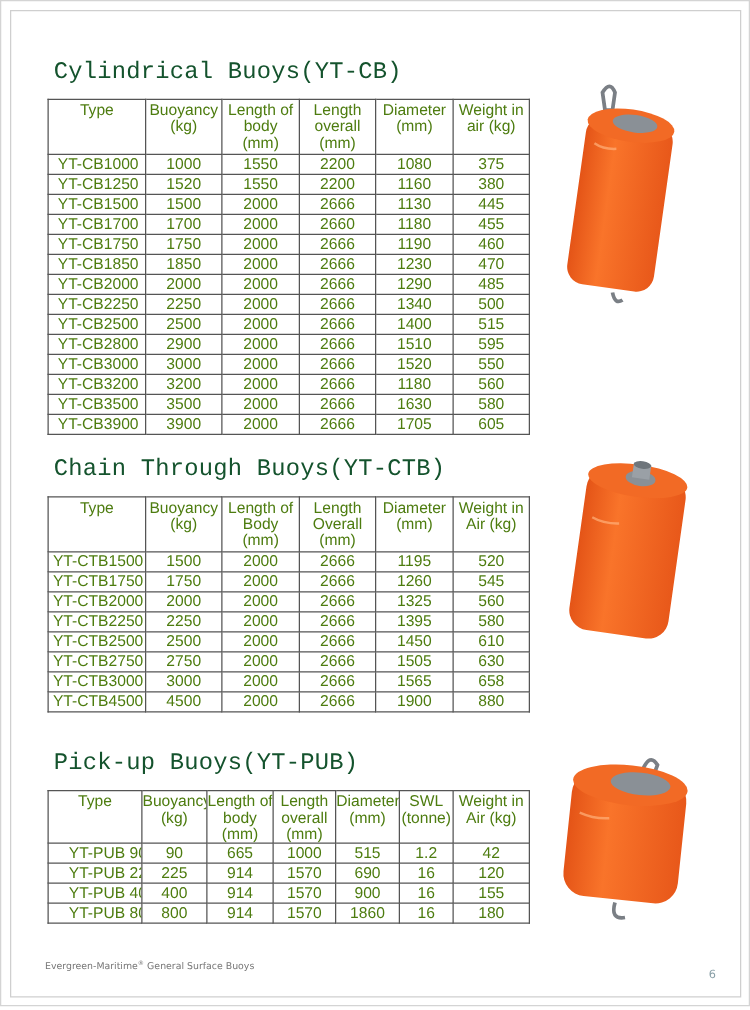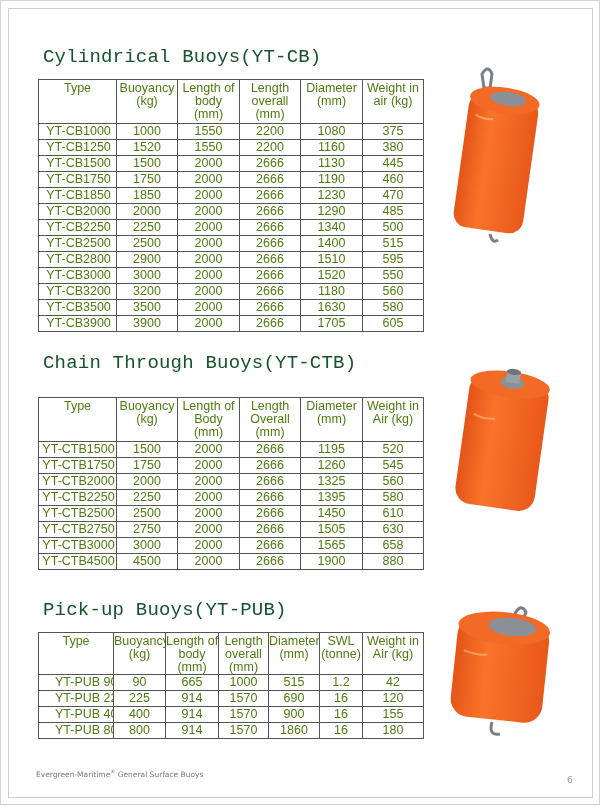--- a/index.html
+++ b/index.html
@@ -105,20 +105,28 @@
         <td>1160</td>
         <td>380</td>
       </tr>
       <tr>
         <td class="type">YT-CB1500</td>
         <td>1500</td>
         <td>2000</td>
         <td>2666</td>
         <td>1130</td>
         <td>445</td>
+      </tr>
+      <tr>
+        <td class="type">YT-CB1700</td>
+        <td>1700</td>
+        <td>2000</td>
+        <td>2660</td>
+        <td>1180</td>
+        <td>455</td>
       </tr>
       <tr>
         <td class="type">YT-CB1750</td>
         <td>1750</td>
         <td>2000</td>
         <td>2666</td>
         <td>1190</td>
         <td>460</td>
       </tr>
       <tr>
@@ -206,21 +214,21 @@
   <path d="M30 8 q6 -10 10 0 l-2 14 h-6 z" fill="none" stroke="#7a7f85" stroke-width="3"></path>
   <g transform="rotate(8 45 90)">
     <rect x="10" y="30" width="70" height="135" rx="14" fill="url(#og1)"></rect>
     <ellipse cx="45" cy="34" rx="35" ry="13" fill="#f26a25"></ellipse>
     <ellipse cx="48" cy="32" rx="18" ry="7" fill="#8a9096"></ellipse>
     <path d="M18 52 q8 4 18 2" stroke="#ffb07a" stroke-width="2" fill="none" opacity="0.7"></path>
   </g>
   <path d="M38 168 q2 10 8 6" fill="none" stroke="#7a7f85" stroke-width="3"></path>
 </svg>
 
-<div class="section-title" style="top:352px;">Chain Through Buoys(YT-CTB)</div>
+<div class="section-title" style="top:364px;">Chain Through Buoys(YT-CTB)</div>
 <table class="spec" id="tbl-ctb" style="top:397px; width:385px;">
   <colgroup>
       <col style="width:78px">
       <col style="width:61px">
       <col style="width:62px">
       <col style="width:61px">
       <col style="width:62px">
       <col style="width:61px">
     </colgroup>
   <thead>

